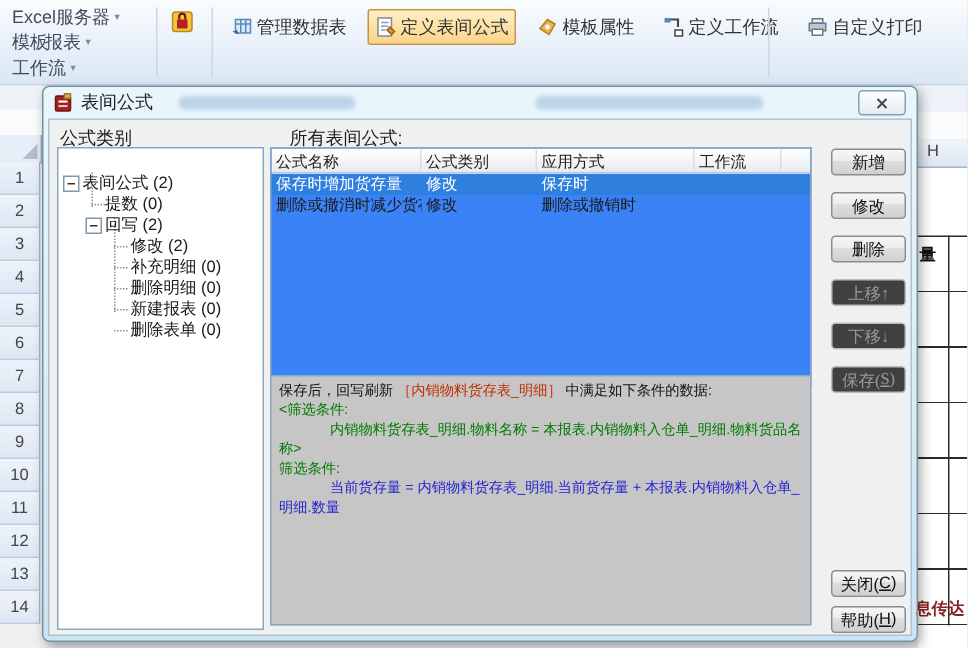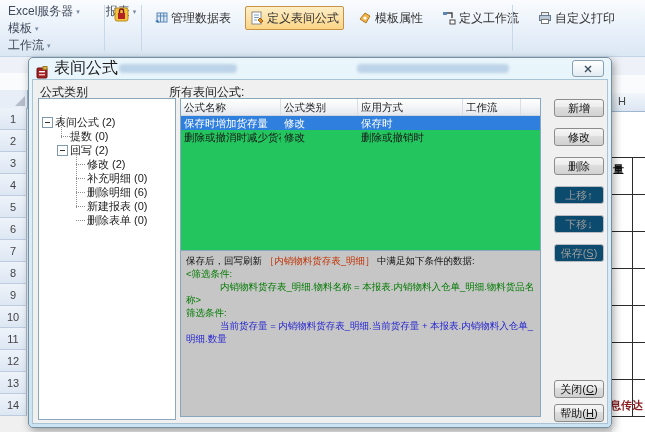--- a/index.html
+++ b/index.html
@@ -3,21 +3,21 @@
 <meta charset="utf-8">
 <style>
   html,body{margin:0;padding:0;background:#e8e8e8;}
   .app{position:relative;width:645px;height:432px;overflow:hidden;background:#f0f0f0;
        font-family:"Liberation Sans","DejaVu Sans",sans-serif;-webkit-font-smoothing:antialiased;}
 
   
   .ribbon{position:absolute;left:0;top:0;width:645px;height:56px;
           background:linear-gradient(#fafcfe,#e8f0f9 55%,#dbe7f4);border-bottom:1px solid #c3d4e7;}
   .menu-area{position:absolute;left:6px;top:3px;width:96px;}
-  .menu-row{height:17px;display:flex;align-items:flex-start;font-size:12px;color:#3f4a5a;}
+  .menu-row{height:17px;display:flex;align-items:flex-start;font-size:12px;color:#3f4a5a;flex-direction:column;}
   .menu-item{display:flex;align-items:center;gap:3px;padding:0 2px;cursor:default;white-space:nowrap;}
   .menu-item.second{margin-left:22px;}
   .caret{font-size:7px;color:#7a8aa0;line-height:1;}
   .vsep{position:absolute;top:5px;height:46px;width:1px;background:#c9d8e8;}
   .lockwrap{position:absolute;left:111px;top:4px;width:20px;height:20px;display:flex;align-items:center;justify-content:center;}
   .tools{position:absolute;left:149px;top:6px;display:flex;align-items:center;gap:9px;font-size:12px;color:#333;}
   .tool{display:flex;align-items:center;gap:3px;height:20px;padding:1px 4px;border:1px solid transparent;white-space:nowrap;}
   .tool.active{background:linear-gradient(#fdeec7,var(--tool-highlight,#fbd586));border:1px solid #c79244;border-radius:2px;}
   .ticon{display:flex;align-items:center;}
 
@@ -43,47 +43,47 @@
   .rs-table{position:absolute;left:612px;top:157px;width:33px;height:260px;border-top:1px solid #2b2b2b;
             background:repeating-linear-gradient(to bottom,transparent 0 36px,#2b2b2b 36px 37px);}
   .rs-vline{position:absolute;left:632px;top:157px;width:1px;height:260px;background:#2b2b2b;}
   .rs-cell{position:absolute;left:613px;top:162px;font-weight:bold;font-size:11px;color:#111;}
   .rs-status{position:absolute;left:610px;top:398px;font-weight:bold;font-size:11px;color:var(--status-red,#8a1f1f);white-space:nowrap;}
 
   
   .dialog{position:absolute;left:28px;top:57px;width:584px;height:371px;
           background:linear-gradient(#eaf6fc,#cbe3f2);border:1px solid #76909f;border-radius:5px;
           box-shadow:2px 3px 8px rgba(0,0,0,.35);box-sizing:border-box;}
-  .titlebar{position:absolute;left:0;top:0;right:0;height:21px;display:flex;align-items:flex-end;
-            padding-left:7px;gap:5px;font-size:16px;color:#1c1c1c;}
+  .titlebar{position:absolute;left:0;top:0;right:0;height:21px;display:flex;align-items:center;
+            padding-left:7px;gap:5px;font-size:12px;color:#1c1c1c;}
   .blob{position:absolute;height:9px;top:6px;border-radius:4px;background:rgba(95,140,190,.32);filter:blur(1.5px);}
   .blob.b1{left:90px;width:118px;} .blob.b2{left:328px;width:152px;}
   .closebtn{position:absolute;right:7px;top:2px;width:30px;height:15px;
             background:linear-gradient(#ffffff,#e3ecf2);border:1px solid #87a0b4;border-radius:3px;
             display:flex;align-items:center;justify-content:center;}
   .client{position:absolute;left:3px;top:21px;width:576px;height:345px;background:#f0f0f0;
           border:1px solid #a9c4d4;box-sizing:border-box;}
   .dlg-label{position:absolute;font-size:12px;color:#1a1a1a;white-space:nowrap;}
-  .lbl-category{left:7px;top:4px;} .lbl-all{left:136px;top:4px;} .lbl-content{left:148px;top:157px;}
+  .lbl-category{left:7px;top:4px;} .lbl-all{left:160px;top:4px;} .lbl-content{left:148px;top:157px;}
 
   
   .treebox{position:absolute;left:5px;top:18px;width:138px;height:322px;background:#fff;
            border:1px solid #8aa8bd;overflow:hidden;font-size:11px;color:#1a1a1a;box-sizing:border-box;padding-top:16px;}
   .trow{position:relative;height:14px;line-height:14px;white-space:nowrap;}
   .trow.lvl0{padding-left:16px;} .trow.lvl1{padding-left:31px;} .trow.lvl2{padding-left:48px;}
   .expander{position:absolute;top:2px;width:9px;height:9px;background:#fff;border:1px solid #7f98ab;box-sizing:content-box;}
   .expander::after{content:'';position:absolute;left:2px;top:4px;width:5px;height:1px;background:#333;}
   .trow.lvl0 .expander{left:3px;} .trow.lvl1 .expander{left:18px;}
   .trow.leaf::before{content:'';position:absolute;top:7px;width:9px;border-top:1px dotted #8f8f8f;}
   .trow.lvl1.leaf::before{left:22px;} .trow.lvl2.leaf::before{left:37px;}
   .tguide{position:absolute;width:0;border-left:1px dotted #8f8f8f;}
   .tguide.g1{left:22px;top:16px;height:23px;} .tguide.g2{left:37px;top:46px;height:63px;}
 
   
-  .listbox{position:absolute;left:147px;top:18px;width:361px;height:160px;background:#22c55e;
+  .listbox{position:absolute;left:147px;top:18px;width:361px;height:160px;background:#3b82f6;
            border:1px solid #8aa8bd;overflow:hidden;font-size:10.5px;color:#1a1a1a;box-sizing:border-box;}
   .lheader{display:flex;height:17px;background:linear-gradient(#ffffff,#f2f4f7 55%,#e4e9ef);
            border-bottom:1px solid #cfd5dd;box-sizing:border-box;}
   .hcell{border-right:1px solid #d9dee5;padding:2px 3px 0 3px;box-sizing:border-box;white-space:nowrap;overflow:hidden;}
   .lrow{display:flex;height:14px;line-height:14px;}
   .lrow.sel{background:var(--selection,#2f7fde);color:#fff;}
   .lcell{overflow:hidden;white-space:nowrap;padding:0 3px;box-sizing:border-box;}
 
   
   .contentbox{position:absolute;left:147px;top:170px;width:361px;height:167px;background:#c6c6c6;
@@ -93,21 +93,21 @@
   .c-black{color:#111;}
   .c-red{color:var(--content-red,#c03000);}
   .c-green{color:var(--content-green,#007a00);margin-top:36px;}
   .c-blue{color:var(--content-blue,#2323cf);}
 
   
   .btn{position:absolute;left:521px;width:50px;height:18px;box-sizing:border-box;
        border:1px solid #8c8c8c;border-radius:3px;color:#111;font-size:11px;
        background:linear-gradient(#f6f6f6,#ececec 45%,#dedede 46%,#d1d1d1);
        display:flex;align-items:center;justify-content:center;white-space:nowrap;}
-  .btn.disabled{border-color:#b8bcc0;background:#0c4a6e;color:#9a9a9a;}
+  .btn.disabled{border-color:#b8bcc0;background:#404040;color:#9a9a9a;font-family:Liberation Serif, serif;}
 </style>
 </head>
 <body>
 
 <div class="app">
 
   <div class="ribbon">
     <div class="menu-area">
       <div class="menu-row">
         <span class="menu-item">
@@ -252,21 +252,21 @@
       <div class="dlg-label lbl-content">公式内容:</div>
 
       <div class="treebox" id="treebox">
         <div class="tguide g1"></div>
         <div class="tguide g2"></div>
       <div class="trow lvl0"><span class="expander"></span><span class="tlabel">表间公式 (2)</span></div>
           <div class="trow lvl1 leaf"><span class="tlabel">提数 (0)</span></div>
           <div class="trow lvl1"><span class="expander"></span><span class="tlabel">回写 (2)</span></div>
           <div class="trow lvl2 leaf"><span class="tlabel">修改 (2)</span></div>
           <div class="trow lvl2 leaf"><span class="tlabel">补充明细 (0)</span></div>
-          <div class="trow lvl2 leaf"><span class="tlabel">删除明细 (6)</span></div>
+          <div class="trow lvl2 leaf"><span class="tlabel">删除明细 (0)</span></div>
           <div class="trow lvl2 leaf"><span class="tlabel">新建报表 (0)</span></div>
           <div class="trow lvl2 leaf"><span class="tlabel">删除表单 (0)</span></div>
         </div>
 
       <div class="listbox">
         <div class="lheader" id="listheader">
             <div class="hcell" style="width: 100px;">公式名称</div>
             <div class="hcell" style="width: 77px;">公式类别</div>
             <div class="hcell" style="width: 105px;">应用方式</div>
             <div class="hcell" style="width: 58px;">工作流</div>

